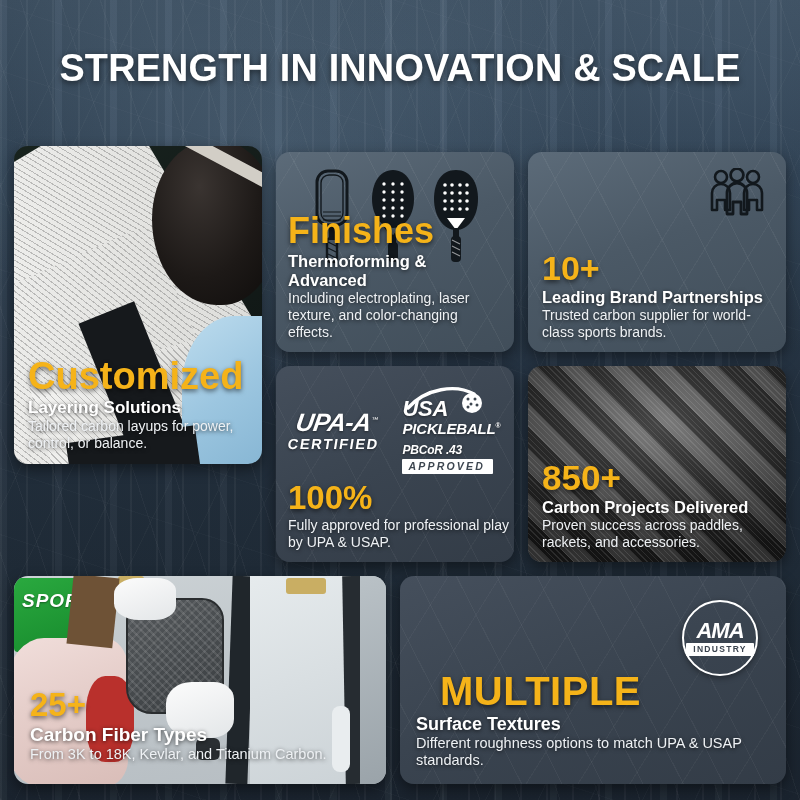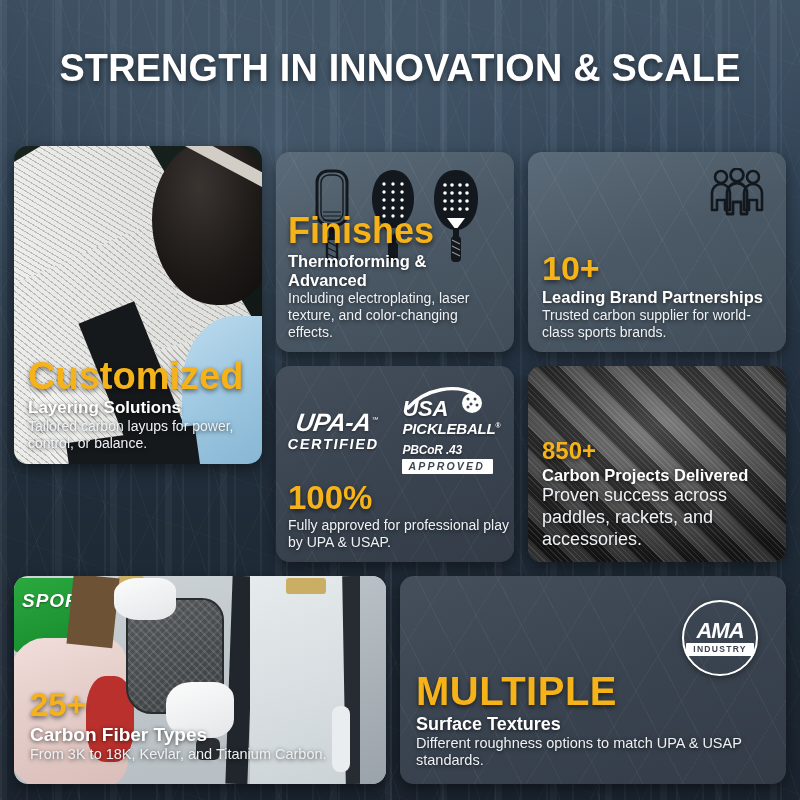--- a/index.html
+++ b/index.html
@@ -115,31 +115,31 @@
   #card-partners .big{ font-size:34px;margin-top:37px; }
   #card-partners .head{ font-size:16.5px; }
   #card-partners .body{ font-size:14px; }
   #card-partners .txt{ bottom:11px; left:14px; right:10px; }
 
   #card-compliance .big{ font-size:33px; }
   #card-compliance .head{ font-size:16.5px; }
   #card-compliance .body{ font-size:14px; }
   #card-compliance .txt{ bottom:11px; left:12px; right:0; }
 
-  #card-projects .big{ font-size:24px; }
+  #card-projects .big{ font-size:35px; }
   #card-projects .head{ font-size:16.5px; }
-  #card-projects .body{ font-size:18px; }
+  #card-projects .body{ font-size:14px; }
   #card-projects .txt{ bottom:11px; left:14px; right:10px; }
 
   #card-fiber .big{ font-size:33px; }
   #card-fiber .head{ font-size:19px; }
   #card-fiber .body{ font-size:14.5px; }
   #card-fiber .txt{ bottom:20px; left:16px; }
 
-  #card-textures .big{ font-size:40px; letter-spacing:.5px; }
+  #card-textures .big{ font-size:40px; letter-spacing:.5px;margin-left:24px; }
   #card-textures .head{ font-size:18px; }
   #card-textures .body{ font-size:14.5px; }
   #card-textures .txt{ bottom:14px; left:16px; right:14px; }
 
   
   .photo{ position:absolute; inset:0; }
   #photo-customized{
     background:linear-gradient(150deg,#18231e 0%,#141c1a 40%,#0e1412 100%);
   }
   .pc-sheet{ position:absolute; background:linear-gradient(115deg,#f3f3f1,#dcdcd9); }

